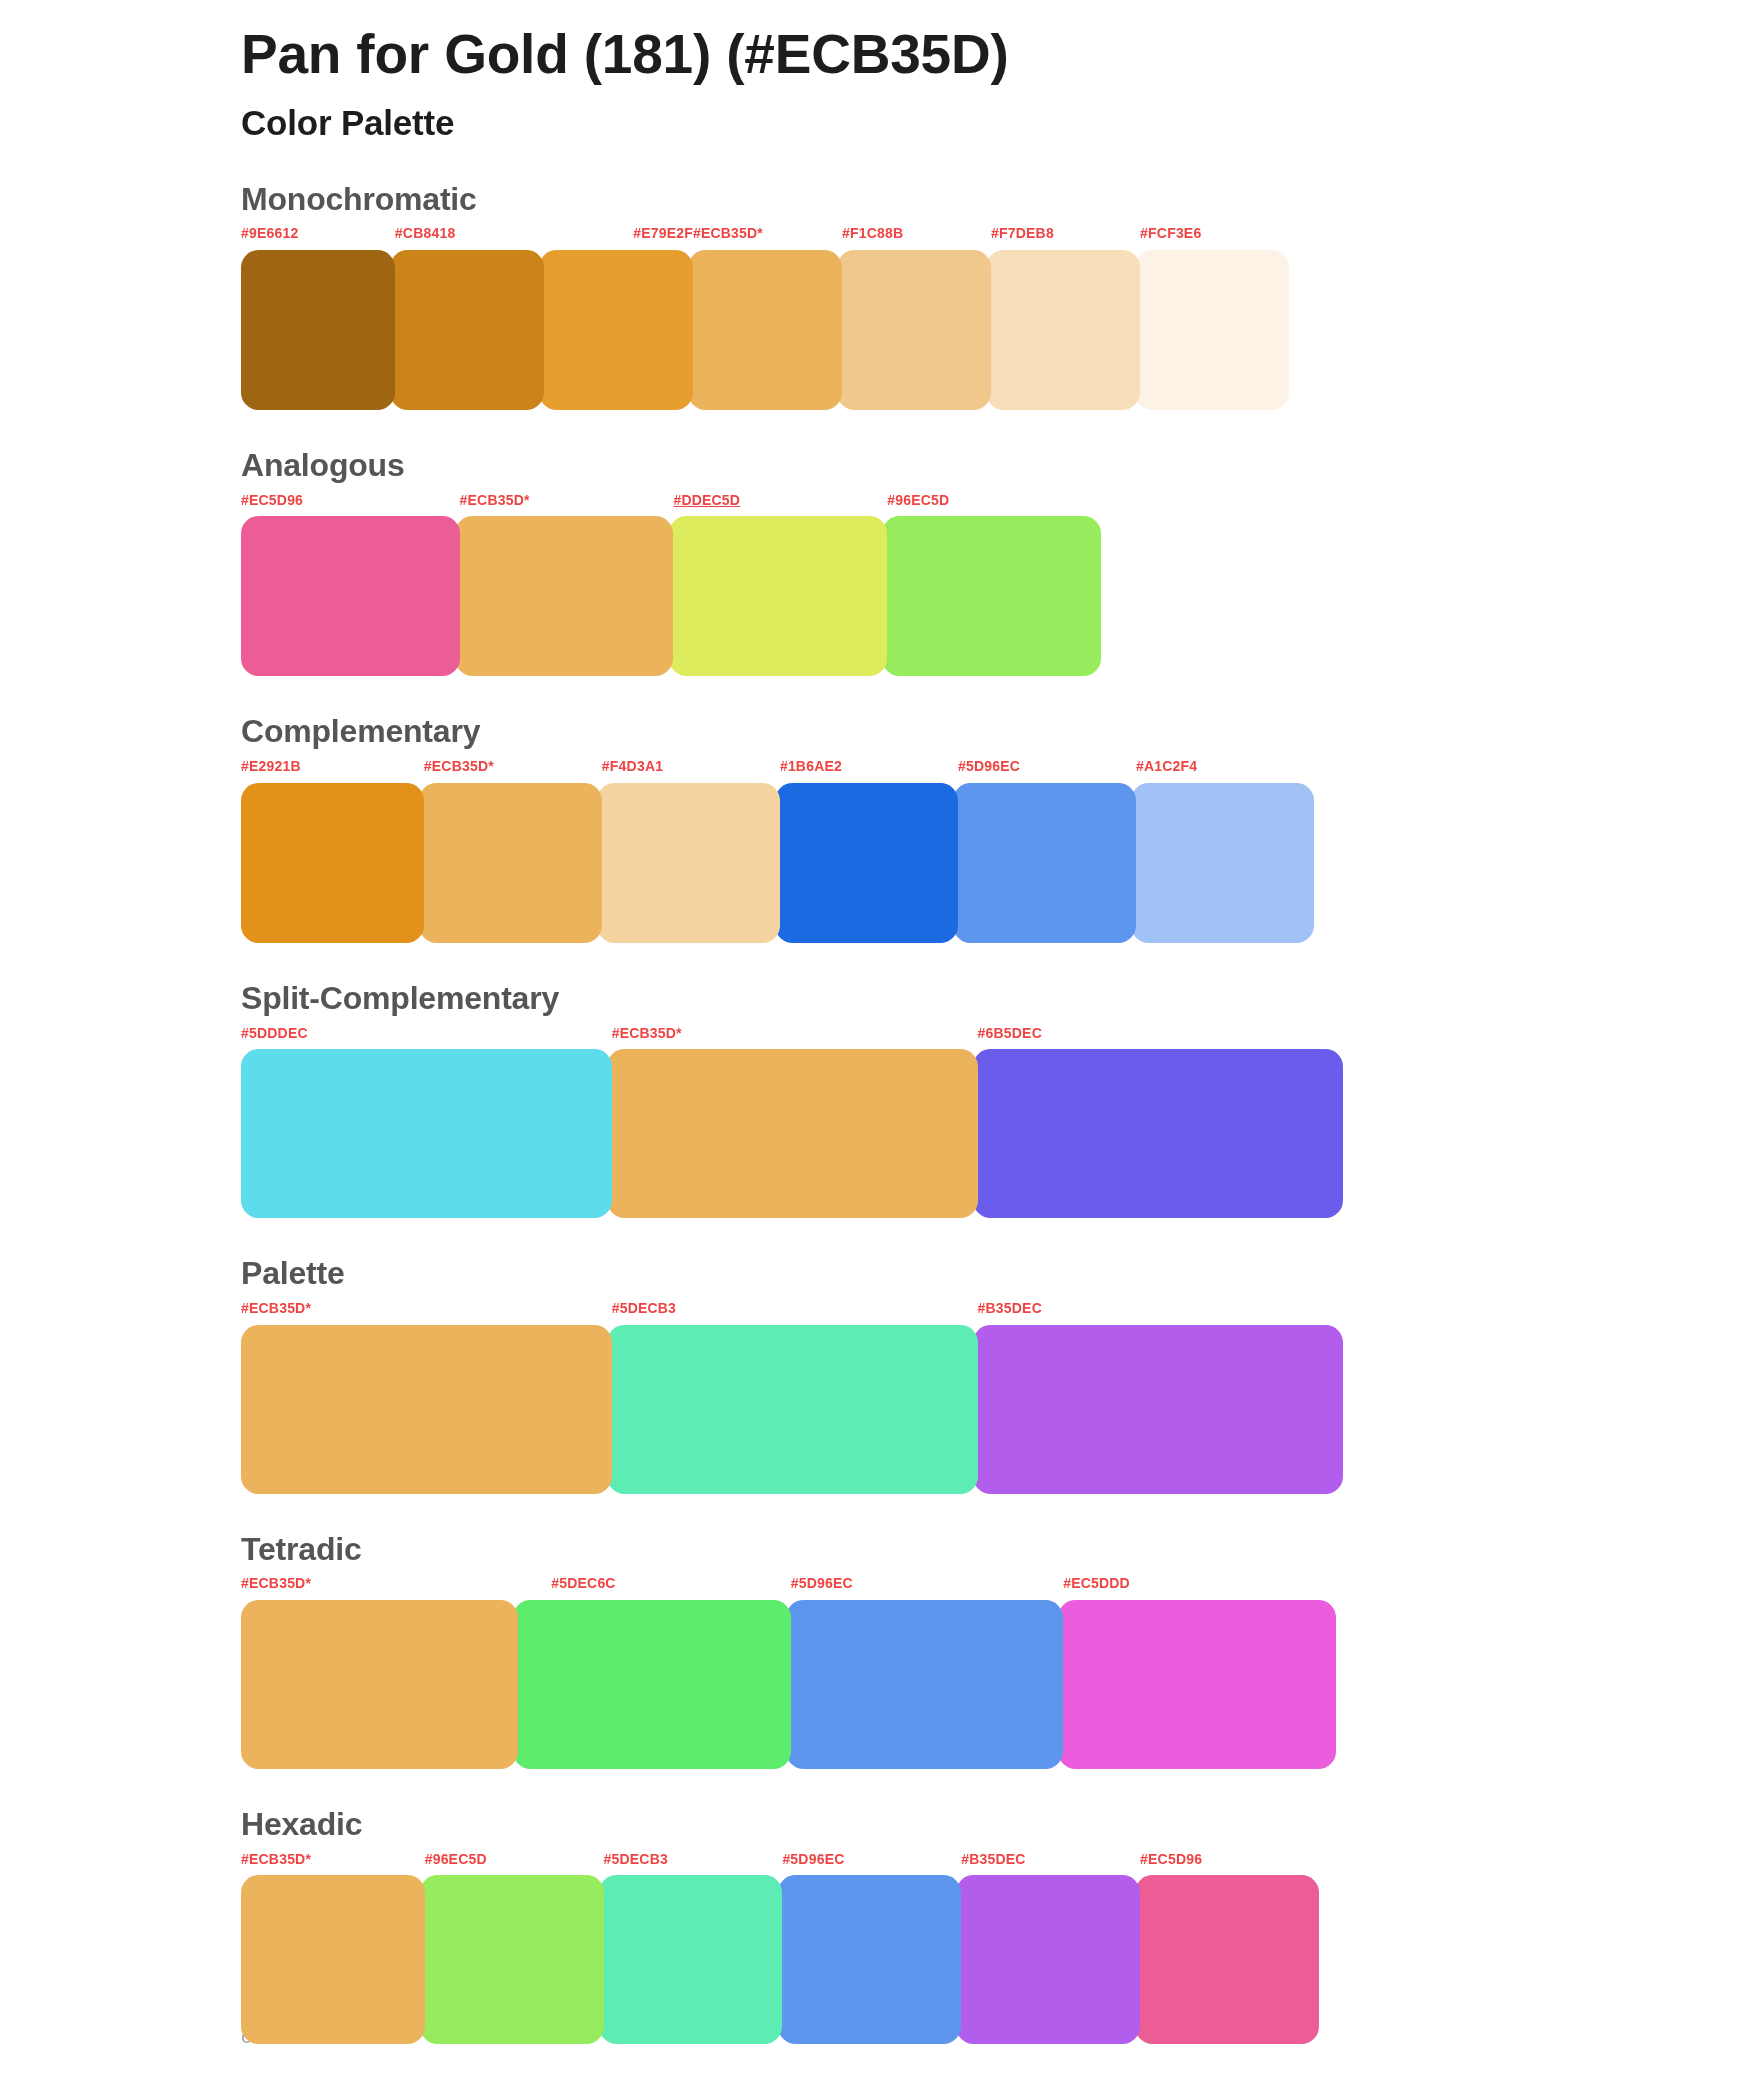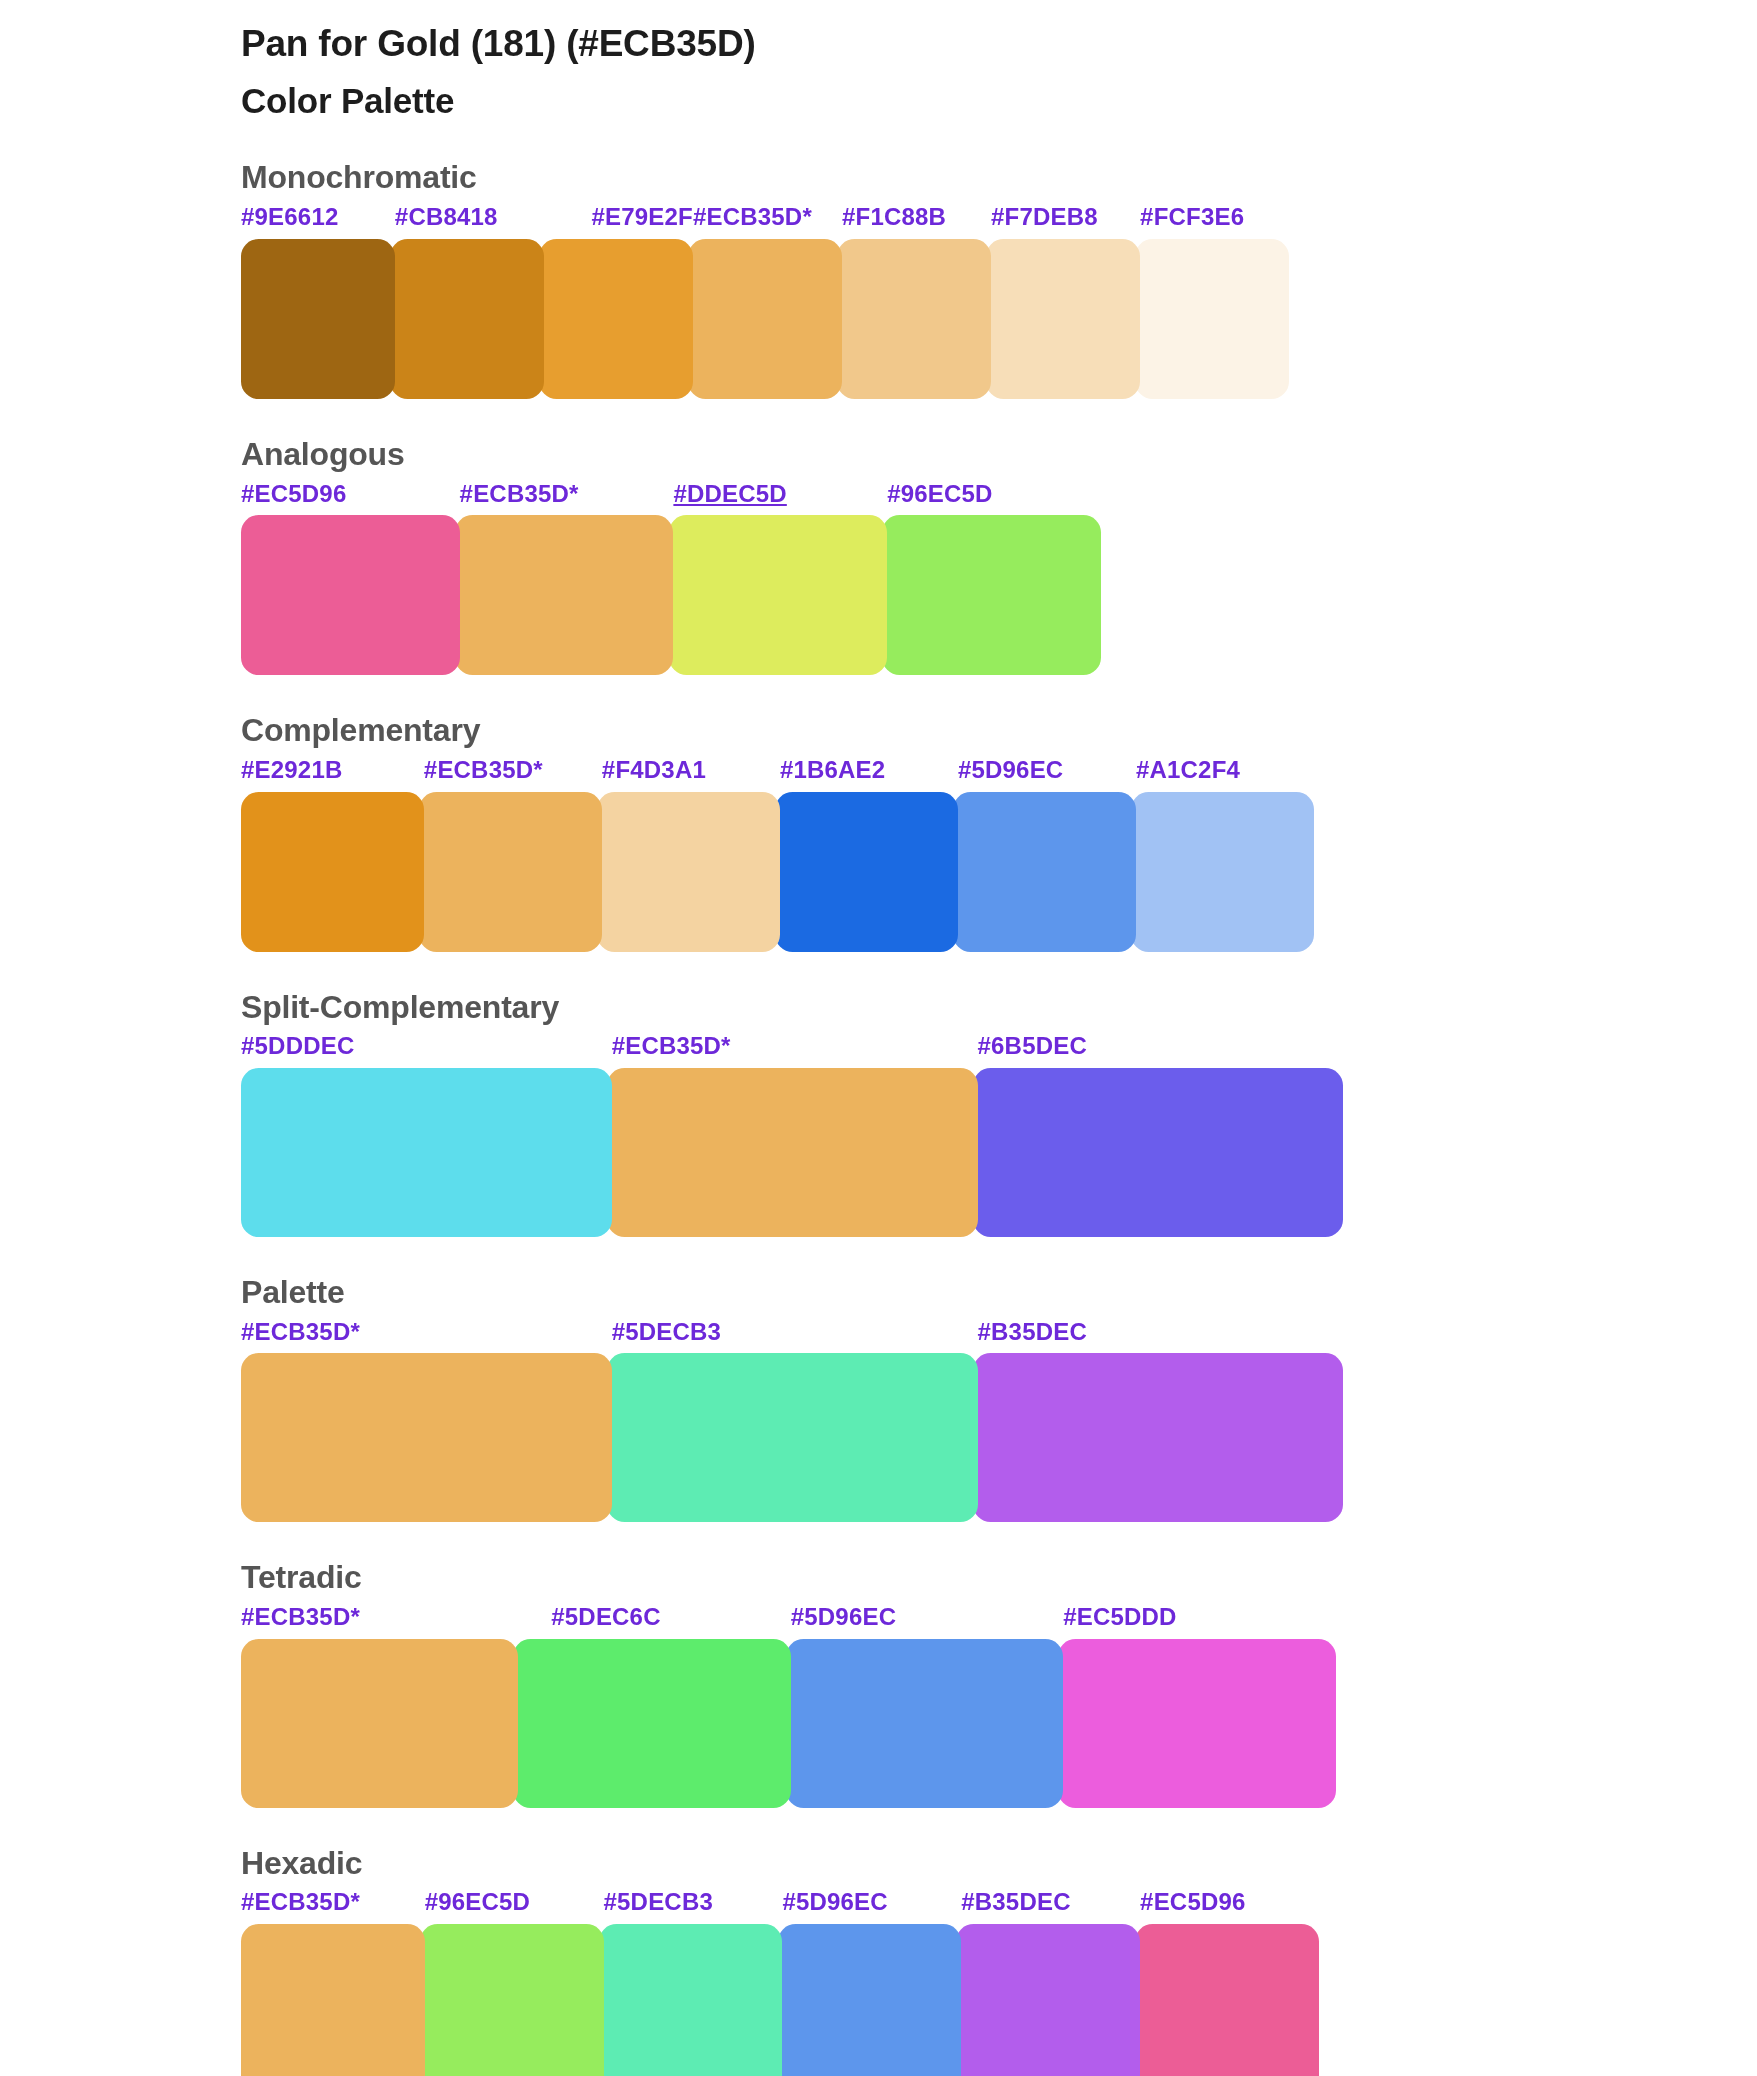--- a/index.html
+++ b/index.html
@@ -21,21 +21,21 @@
     background: #ffffff;
     box-sizing: border-box;
     padding: 0 0 0 241px;
   }
 
   
   .header {
     padding-top: 22.4px;
   }
   .page-title {
-    font-size: 37px;
+    font-size: 55px;
     font-weight: bold;
     color: #1d1d1d;
     letter-spacing: -0.2px;
     line-height: 1.18;
     margin: 0;
   }
   .page-subtitle {
     font-size: 35px;
     font-weight: bold;
     color: #1d1d1d;
@@ -58,23 +58,23 @@
   }
   .swatch-row {
     display: flex;
     align-items: flex-start;
   }
   .swatch {
     position: relative;
     box-sizing: border-box;
   }
   .swatch-label {
-    font-size: 24px;
-    font-weight: bold;
-    color: #6d28d9;
+    font-size: 14px;
+    font-weight: bold;
+    color: #ef4444;
     letter-spacing: 0.2px;
     line-height: 1;
     padding-bottom: 9.6px;
     white-space: nowrap;
   }
   .swatch-chip {
     border-radius: 17.6px;
     width: 100%;
   }
 

